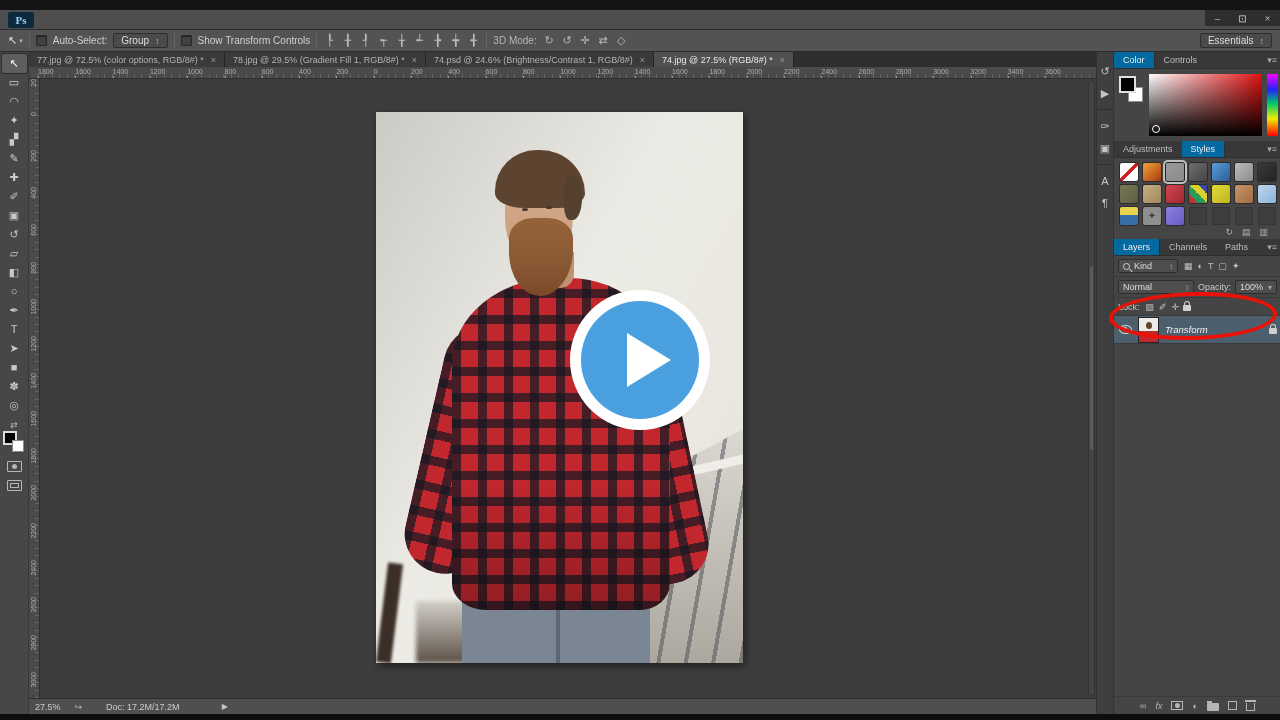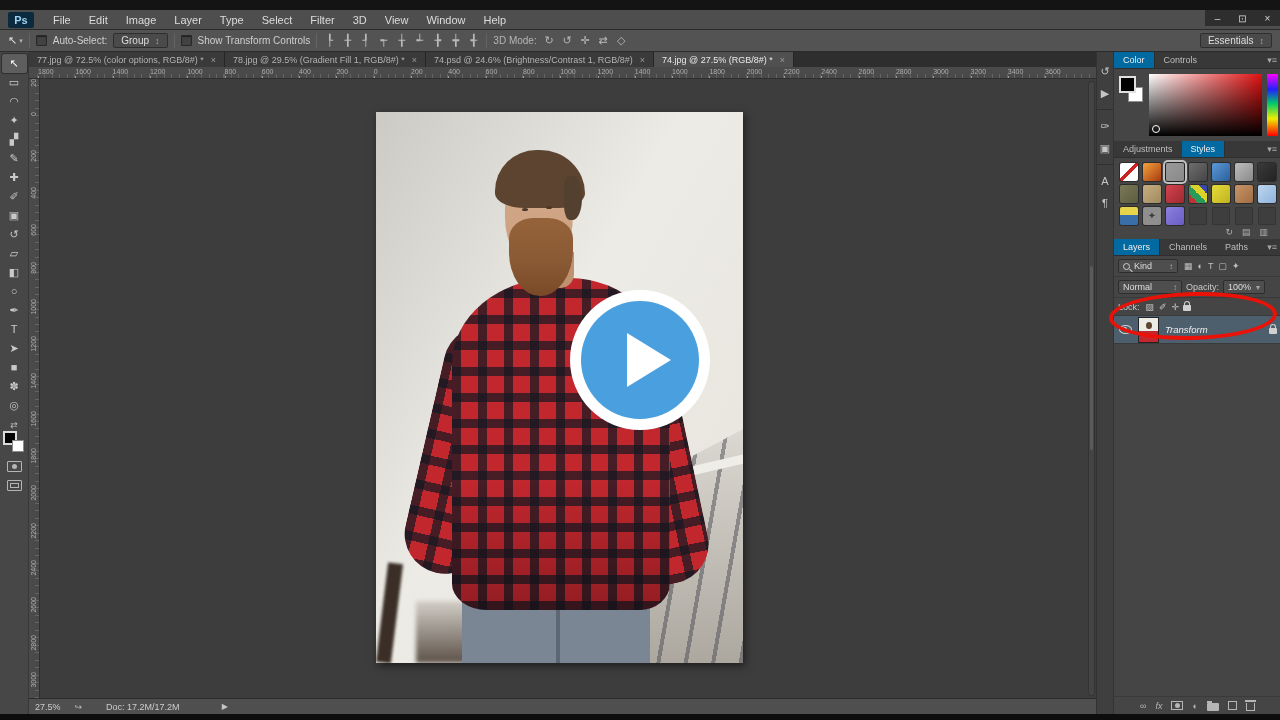--- a/index.html
+++ b/index.html
@@ -5,21 +5,21 @@
   * { margin:0; padding:0; box-sizing:border-box; }
   html,body { width:1280px; height:720px; overflow:hidden; background:#161616;
     font-family:"Liberation Sans", sans-serif; -webkit-font-smoothing:antialiased; }
   .app { width:1280px; height:720px; display:flex; flex-direction:column; }
 
   .top-strip { height:10px; background:#141414; }
   .bottom-strip { height:6px; background:#0d0d0d; }
 
   
   .menubar { height:20px; background:#4e4e4e; display:flex; align-items:center;
-    font-size:11px; color:#dcdcdc; border-bottom:1px solid #2a2a2a; }
+    font-size:11px; color:#dcdcdc; border-bottom:1px solid #2a2a2a;font-family:Liberation Serif, serif; }
   .ps-logo { width:26px; height:16px; margin:0 10px 0 8px; background:#0b2a3d;
     color:#9fd2f2; font-size:11px; font-weight:bold; display:flex; align-items:center;
     justify-content:center; border-radius:2px; }
   .menus { display:flex; }
   .menu-item { padding:2px 9px; cursor:default; }
   .win-controls { margin-left:auto; display:flex; align-self:flex-start; background:#2e2e2e; }
   .win-controls span { width:25px; height:16px; display:flex; align-items:center;
     justify-content:center; font-size:10px; color:#d6d6d6; }
 
   
@@ -192,21 +192,21 @@
   .layers-panel { flex:1; display:flex; flex-direction:column; }
   .lp-row { display:flex; align-items:center; gap:4px; padding:0 4px;
     border-bottom:1px solid #3a3a3a; font-size:9px; color:#c9c9c9; }
   .lp-row1 { height:21px; }
   .lp-row2 { height:21px; }
   .lp-row3 { height:18px; }
   .mini-select { display:flex; align-items:center; gap:4px; background:#4e4e4e;
     border:1px solid #2d2d2d; border-radius:2px; padding:1px 4px; color:#dddddd; }
   .mini-select .arr { font-size:8px; color:#a5a5a5; margin-left:auto; }
   .kind-select { width:60px; }
-  .blend-select { width:64px;align-items:center; }
+  .blend-select { width:76px;align-items:center; }
   .opacity-select { width:42px; }
   .lp-icons { display:flex; gap:5px; font-size:9px; color:#c0c0c0; margin-left:2px; }
   .mag { width:7px; height:7px; border:1px solid #cfcfcf; border-radius:50%; position:relative; }
   .mag::after { content:""; position:absolute; left:5px; top:6px; width:4px; height:1px;
     background:#cfcfcf; transform:rotate(45deg); }
   .layer-list { flex:1; background:#454545; }
   .layer-row { height:28px; display:flex; align-items:center; gap:6px; padding:0 5px;
     border-bottom:1px solid #3a3a3a; }
   .layer-row.selected { background:var(--selection-blue,#4d5e6c); }
   .css-eye { width:13px; height:9px; border:1.5px solid #d2d2d2; border-radius:50%;
@@ -242,33 +242,20 @@
     transform:rotate(-1.5deg); z-index:20; pointer-events:none; }
 </style>
 </head>
 <body>
 
 <div class="app">
   <div class="top-strip"></div>
 
   <div class="menubar">
     <div class="ps-logo">Ps</div>
-    <nav class="menus" id="menus">
-        <span class="menu-item">File</span>
-        <span class="menu-item">Edit</span>
-        <span class="menu-item">Image</span>
-        <span class="menu-item">Layer</span>
-        <span class="menu-item">Type</span>
-        <span class="menu-item">Select</span>
-        <span class="menu-item">Filter</span>
-        <span class="menu-item">3D</span>
-        <span class="menu-item">View</span>
-        <span class="menu-item">Window</span>
-        <span class="menu-item">Help</span>
-      </nav>
     <div class="win-controls">
       <span>–</span>
       <span>⊡</span>
       <span>×</span>
     </div>
   </div>
 
   <div class="optionsbar">
     <span class="tool-chip">
       <span>↖</span>

